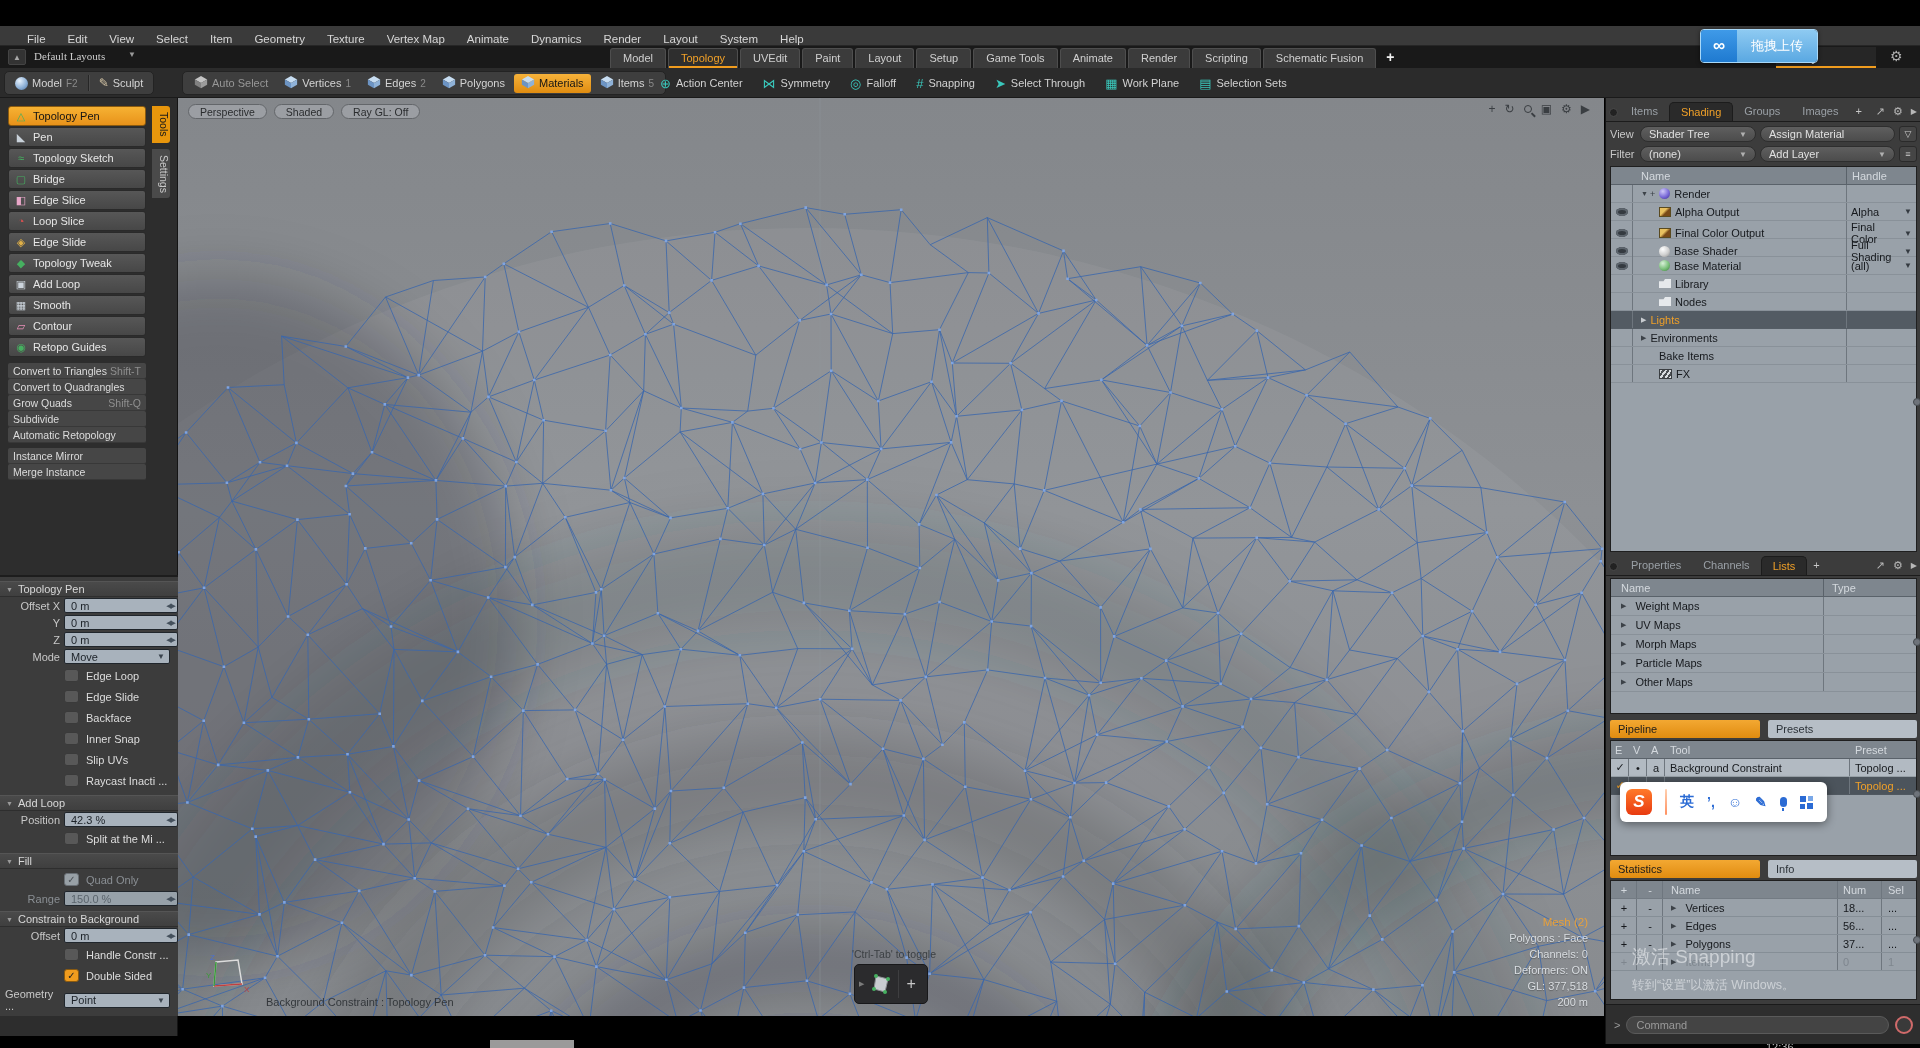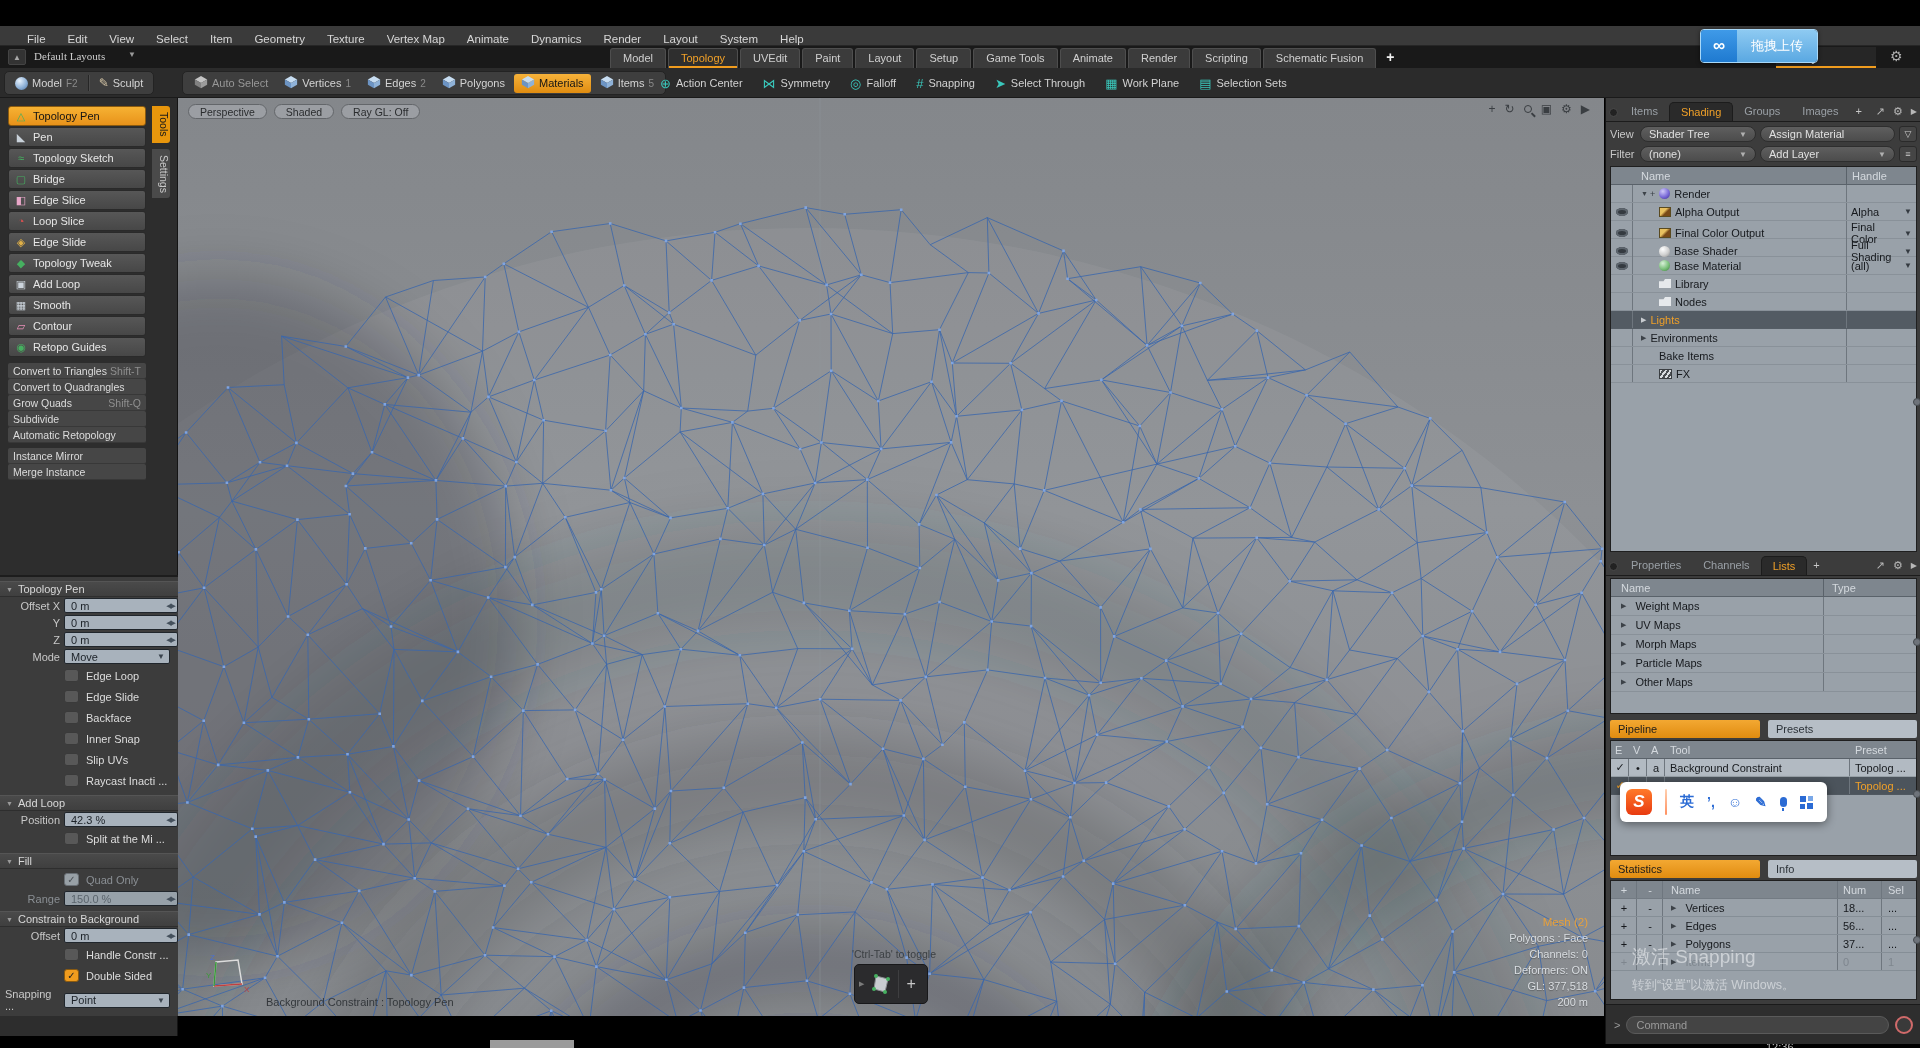--- a/index.html
+++ b/index.html
@@ -537,21 +537,21 @@
           <span class="p-lbl"></span>
           <span class="p-check"></span>
           <span class="p-clbl">Handle Constr ...</span>
         </div>
         <div class="p-row tall">
           <span class="p-lbl"></span>
           <span class="p-check chk">✓</span>
           <span class="p-clbl">Double Sided</span>
         </div>
         <div class="p-foot">
-          <span class="p-lbl">Snapping ...</span>
+          <span class="p-lbl">Geometry ...</span>
           <span class="p-field dd">
             <span class="fv">Point</span>
             <span class="caret">▼</span>
           </span>
         </div>
       </div>
   </div>
 
   <div class="viewport">
     <svg id="mesh-svg" width="1426" height="918" viewBox="0 0 1426 918">

